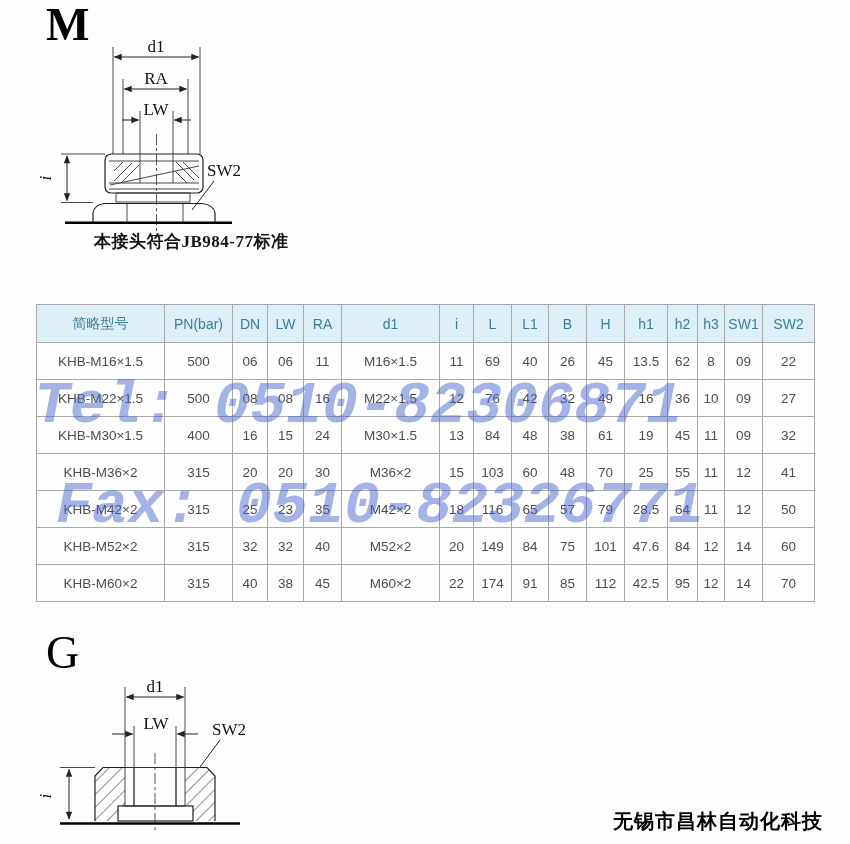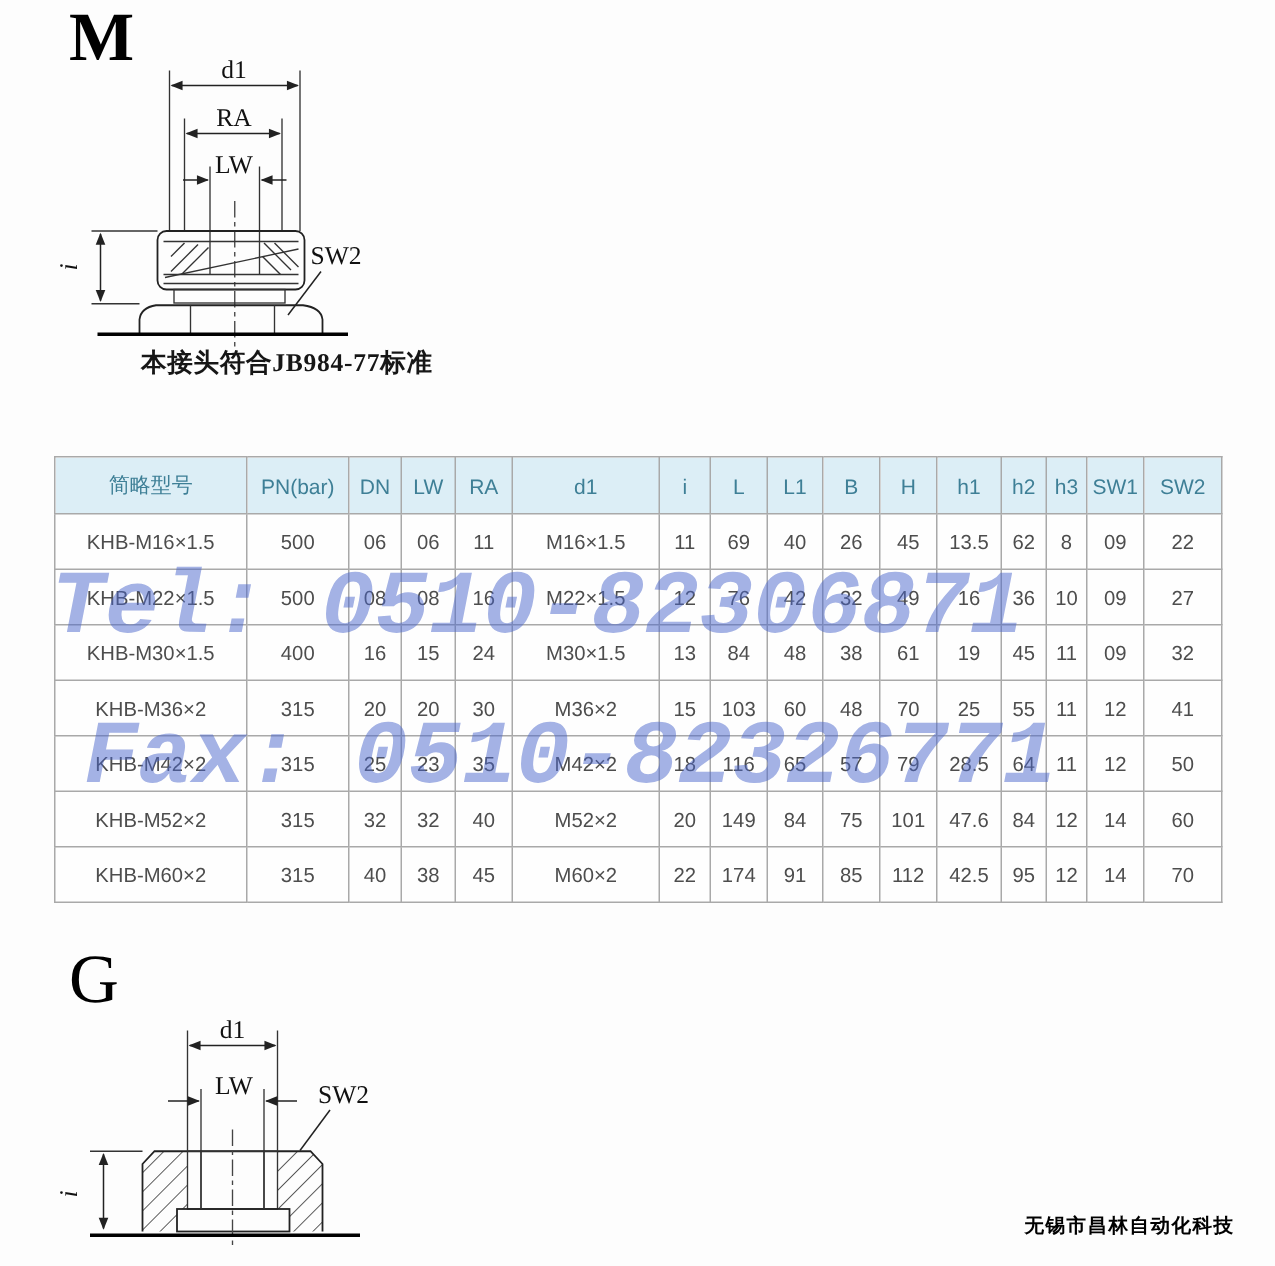--- a/index.html
+++ b/index.html
@@ -21,21 +21,21 @@
   .ground{stroke:#000;stroke-width:2.4;}
   
   #m-caption{
     position:absolute;left:46px;top:230px;
     font-family:"Liberation Serif",serif;font-weight:700;
     font-size:17px;color:#161616;letter-spacing:0.5px;margin-left:48px;
   }
   #company{
     position:absolute;right:27px;top:808px;
     font-family:"Liberation Sans",sans-serif;font-weight:700;
-    font-size:13px;color:#000;letter-spacing:1px;
+    font-size:20px;color:#000;letter-spacing:1px;
   }
   
   #spec-table{
     position:absolute;left:36px;top:304px;width:778px;
     border-collapse:collapse;table-layout:fixed;
     font-family:"Liberation Sans",sans-serif;
   }
   #spec-table th,#spec-table td{
     border:1px solid #a9a9a9;text-align:center;vertical-align:middle;
     overflow:hidden;white-space:nowrap;

